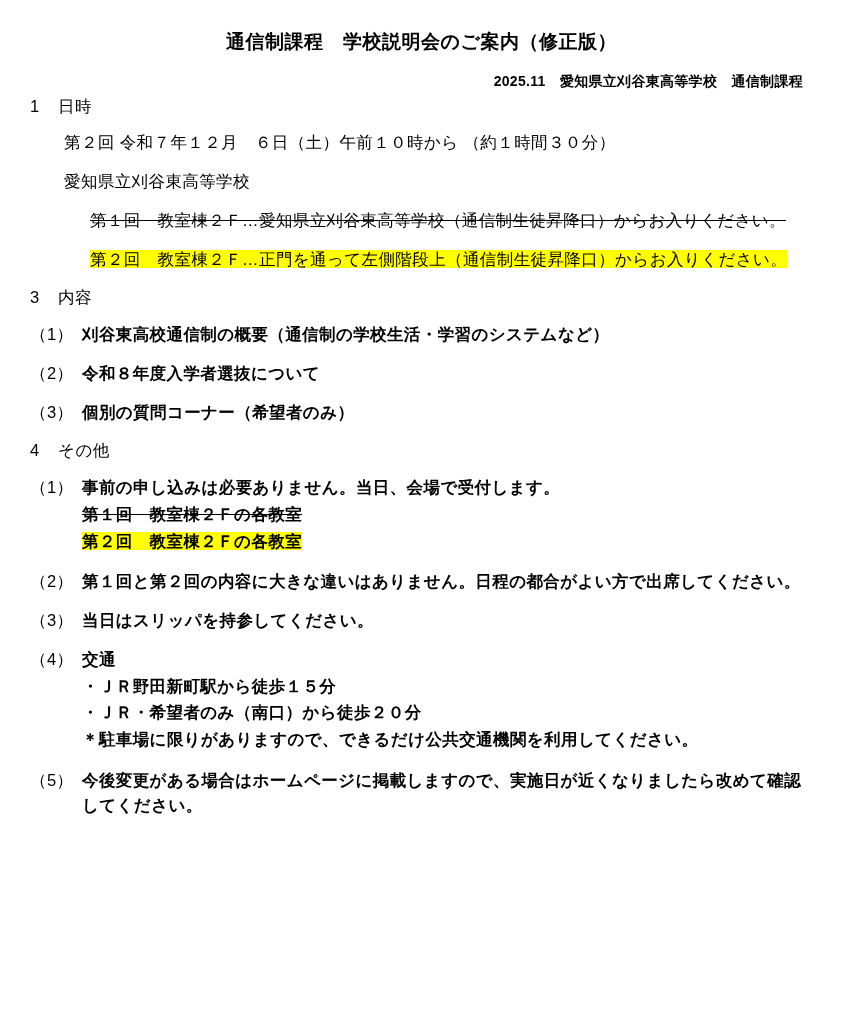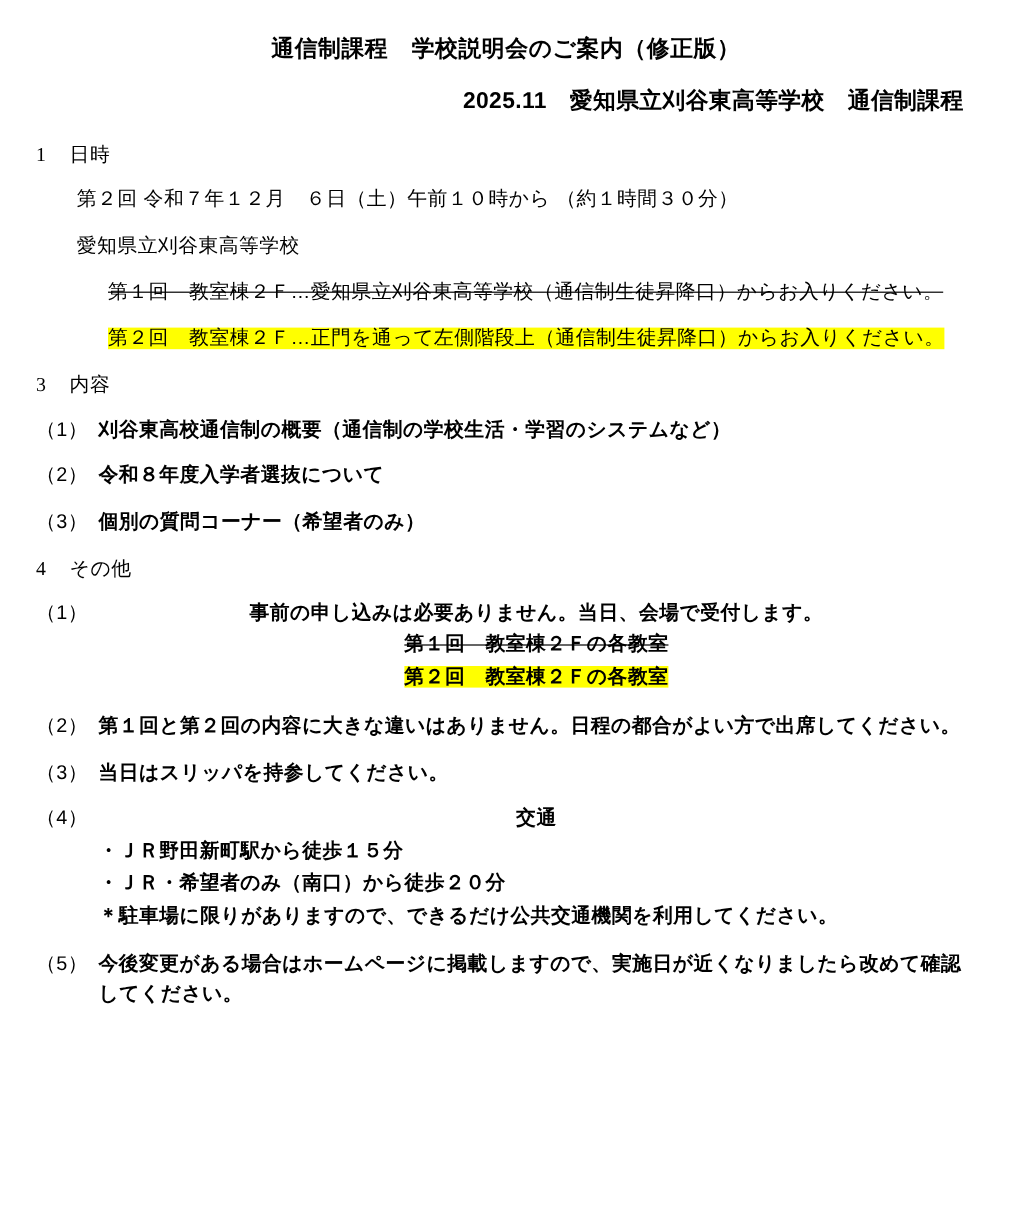--- a/index.html
+++ b/index.html
@@ -25,30 +25,29 @@
   }
   .doc-title {
     text-align: center;
     font-size: 19px;
     font-weight: bold;
     letter-spacing: 0.5px;
     margin: 6px 0 14px 0;
   }
   .doc-meta {
     text-align: right;
-    font-size: 19px;
+    font-size: 14px;
     font-weight: bold;
-    margin: 0 10px 18px 0;
+    margin: 0 10px 2px 0;
     letter-spacing: 0.3px;
   }
   .sec-head {
     font-size: 16.5px;
     margin: 0 0 12px 0;
     letter-spacing: 0.5px;
-    font-family: Liberation Serif, serif;
   }
   .sec-head .num {
     display: inline-block;
     width: 28px;
   }
   .indent1 {
     margin-left: 34px;
   }
   .indent2 {
     margin-left: 60px;
@@ -76,21 +75,20 @@
     flex: 0 0 auto;
     width: 52px;
   }
   .item .body {
     flex: 1 1 auto;
     max-width: 730px;
     font-weight: bold;
   }
   .sub {
     margin-bottom: 2px;
-    text-align: center;
   }
   .bullets {
     margin-top: 2px;
   }
   .bullets div {
     margin-bottom: 2px;
     letter-spacing: 0.4px;
   }
   .note {
     letter-spacing: 0.4px;

